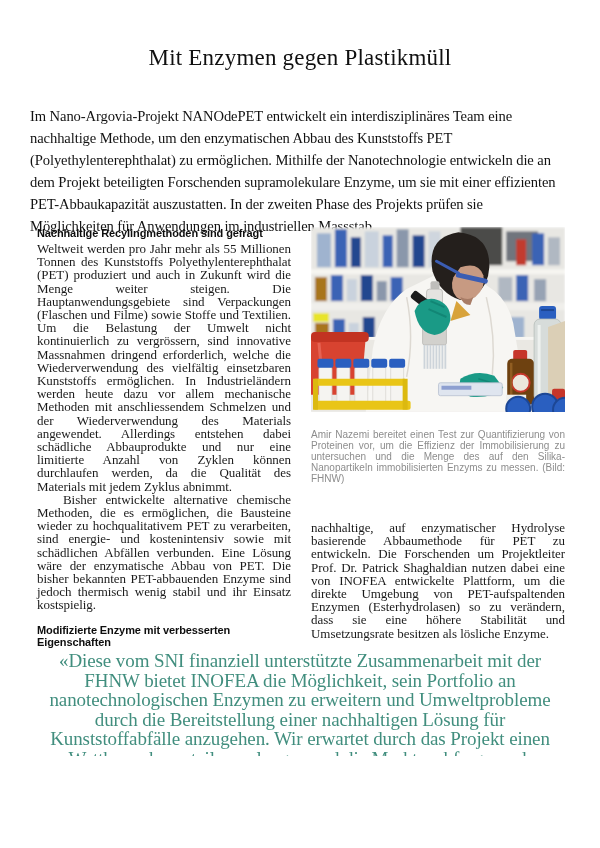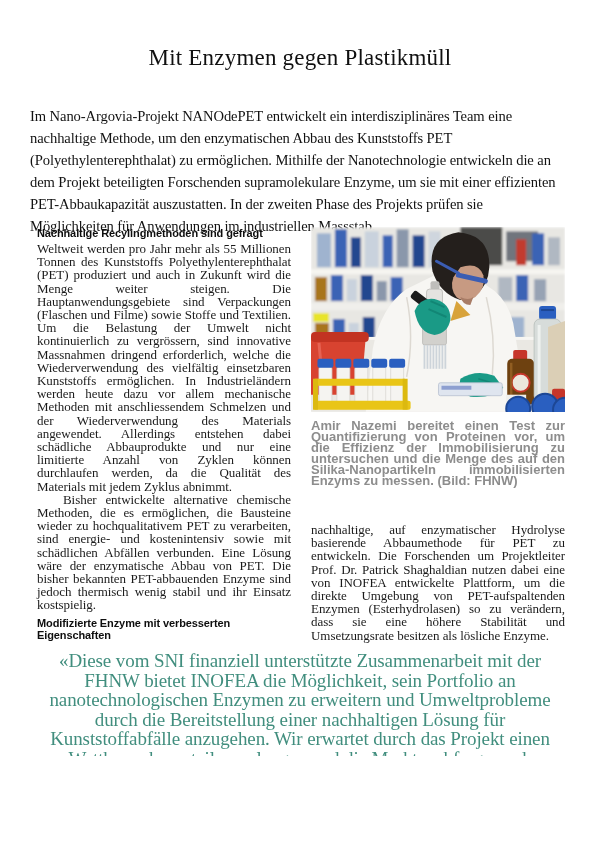--- a/index.html
+++ b/index.html
@@ -39,43 +39,42 @@
   }
   .col { width: 254px; }
   .col-heading {
     font-family: "Liberation Sans", sans-serif;
     font-size: 11px;
     font-weight: bold;
     margin: 0 0 3px 0;
     color: #0e0e0e;
     letter-spacing: -0.1px;
   }
-  .col-heading.second { margin-top: 5px; }
+  .col-heading.second { margin-top: 12px; }
   .body-par {
     margin: 0;
     font-size: 13px;
     line-height: 13.2px;
     text-align: justify;
     letter-spacing: -0.05px;
     color: #1a1a1a;
   }
   .body-par.indent { text-indent: 26px; }
   .photo-frame {
     width: 254px; height: 185px;
     overflow: hidden;
     display: block;
   }
   .photo-caption {
-    margin-top: 8px;
-    font-family: "Liberation Sans", sans-serif;
-    font-size: 13px;
+    margin-top: 17px;
+    font-family: "Liberation Sans", sans-serif;
+    font-size: 10px;
     line-height: 11px;
     text-align: justify;
     color: #8d8d8d;
-    font-weight: bold;
   }
   .right-body { margin-top: 37px; }
   .pull-quote {
     position: absolute;
     top: 632px; left: 40px; right: 40px;
     text-align: center;
     font-size: 19px;
     line-height: 19.5px;
     letter-spacing: -0.1px;
     color: #418e7e;

